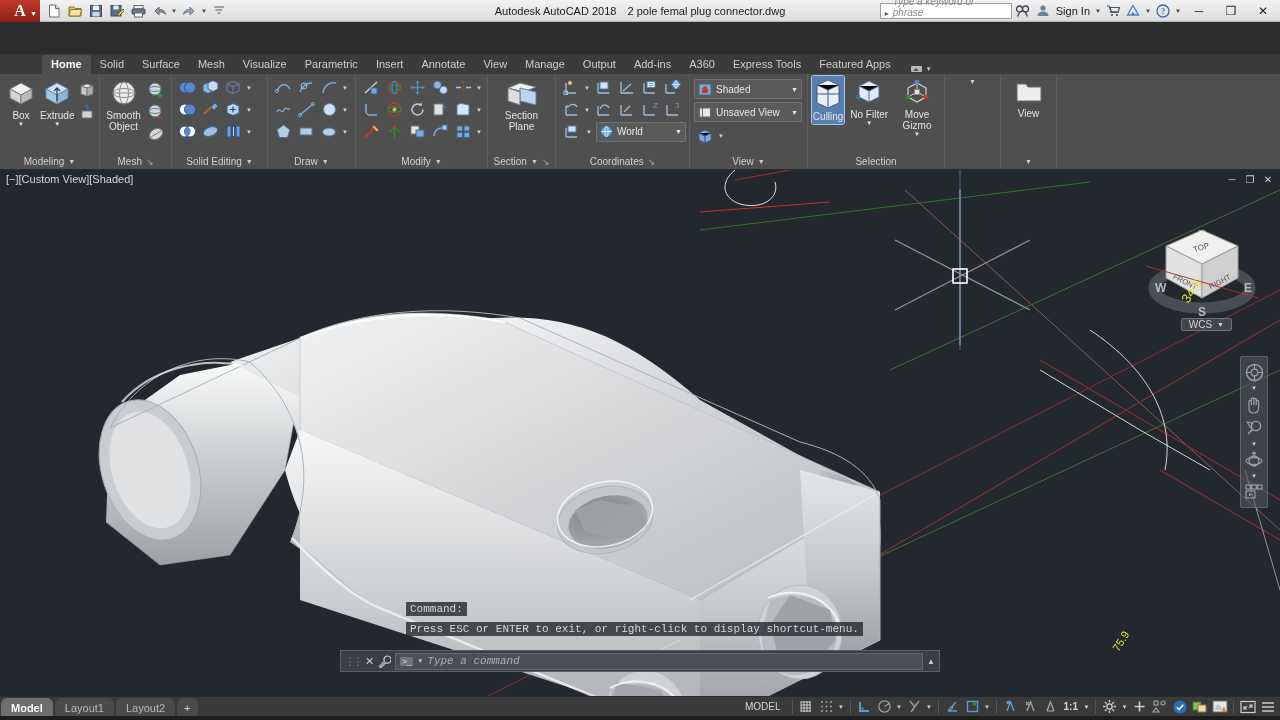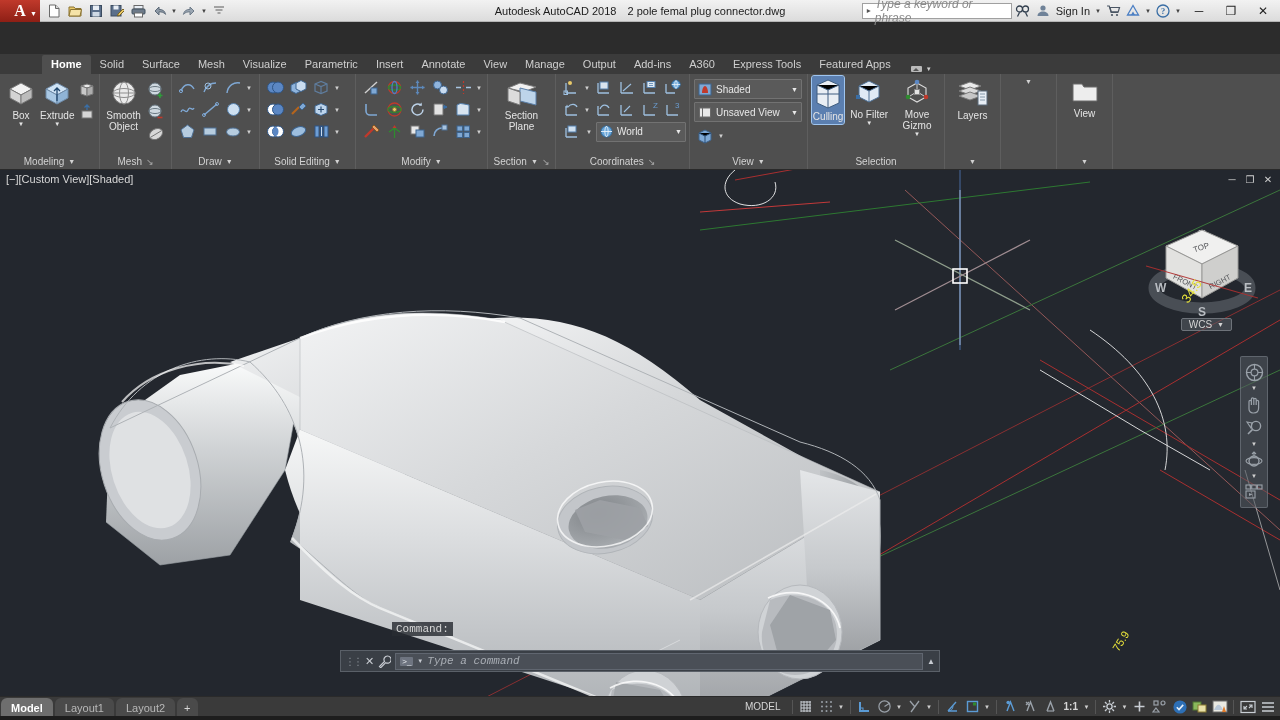--- a/index.html
+++ b/index.html
@@ -24,23 +24,23 @@
     cursor: pointer; position: relative; flex: 0 0 40px;
   }
   .app-btn .caret { position:absolute; right:3px; bottom:4px; font-size:7px; }
   .qat { display: flex; align-items: center; gap: 1px; padding-left: 4px; flex: 0 0 auto; }
   .qicon { width: 20px; height: 19px; display: flex; align-items: center; justify-content: center; cursor: pointer; border-radius: 2px; }
   .qcaret { font-size: 6px; color: #444; width: 8px; text-align: center; cursor: pointer; }
   .title-text { position: absolute; left: 0; right: 0; text-align: center; font-size: 11px; color: #1b1b1b; pointer-events: none; }
   .title-text .fname { margin-left: 8px; }
   .tb-right { margin-left: auto; display: flex; align-items: center; gap: 2px; padding-right: 2px; }
   .searchbox {
-    width: 150px; height: 16px; background: #ffffff; border: 1px solid #a0a0a0;
-    font-size: 12px; font-style: italic; color: #8a8a8a; padding: 0 4px;
-    display:flex; align-items:center;
+    width: 132px; height: 16px; background: #ffffff; border: 1px solid #a0a0a0;
+    font-size: 10px; font-style: italic; color: #8a8a8a; padding: 0 4px;
+    display:flex; align-items:flex-end;
   }
   .searchbox::before { content:"\25B8"; color:#555; margin-right:4px; font-style:normal; font-size:8px;}
   .tb-ic { width: 18px; height: 18px; display:flex; align-items:center; justify-content:center; cursor:pointer; }
   .signin { font-size: 11px; color: #1b1b1b; cursor: pointer; padding: 0 2px; }
   .wbtn { width: 30px; height: 22px; display:flex; align-items:center; justify-content:center; cursor:pointer; font-size:12px; color:#222;}
 
   
   .ribbon-tabs {
     height: 20px; background: #3b3b3b; display: flex; align-items: flex-end;
     flex: 0 0 20px; padding-left: 42px; position: relative; margin-top: 32px;
@@ -91,21 +91,21 @@
   
   .canvas-wrap { flex: 1; position: relative; background: #23272e; overflow: hidden; }
   .vp-label { position: absolute; left: 6px; top: 3px; font-size: 11px; color: #d8d8d8; z-index: 6; }
   .vp-label span { cursor: pointer; }
   .vp-ctrls { position: absolute; right: 4px; top: 2px; display: flex; gap: 2px; z-index: 6; }
   .vp-ctrls div { width: 16px; height: 14px; display:flex;align-items:center;justify-content:center; color:#cfcfcf; font-size:10px; cursor:pointer;}
 
   .dimlabel { position: absolute; color: #e8e33a; font-size: 11px; z-index: 5; pointer-events:none; }
 
   
-  .cmd-float { position: absolute; left: 392px; bottom: 58px; z-index: 8; margin-top: 28px; }
+  .cmd-float { position: absolute; left: 406px; bottom: 58px; z-index: 8; margin-top: 28px; }
   .cmd-line {
     font-family: "Liberation Mono", monospace; font-size: 11px; color: #d8d8d8;
     background: rgba(40,44,50,0.82); padding: 1px 4px; display: inline-block; margin-bottom: 2px;
   }
   .cmd-input-bar {
     position: absolute; left: 340px; bottom: 24px; width: 600px; height: 22px; z-index: 8;
     background: #3a3f46; border: 1px solid #5a6068; display: flex; align-items: center; gap: 4px; padding: 0 4px;
   }
   .cmd-grip { color:#8a8f96; font-size:10px; letter-spacing:-2px; cursor:grab; }
   .cmd-ic { color: #c8ccd2; font-size: 11px; cursor: pointer; display:flex; align-items:center; }
@@ -379,20 +379,95 @@
           </div>
             </div>
         </div>
       </div>
       <div class="panel-title">
         <span>Mesh</span>
         <span class="diag">↘</span>
       </div>
     </div>
 
+    <div class="panel" style="width:96px;">
+      <div class="panel-body" style="align-items:flex-start;">
+        <div class="icogrid">
+          <div class="icorow">
+            <div class="sicon">
+              <svg width="19" height="17" viewBox="0 0 19 17">
+                  <circle cx="7" cy="8.5" r="5.5" fill="#5b87c4" stroke="#2f5585"></circle>
+                  <circle cx="12" cy="8.5" r="5.5" fill="#5b87c4" stroke="#2f5585"></circle>
+                </svg>
+            </div>
+            <div class="sicon">
+              <svg width="19" height="17" viewBox="0 0 19 17">
+                  <path d="M2 6l5-2.5L12 6v6l-5 2.5L2 12z" fill="#8fb4dd" stroke="#3d648f"></path>
+                  <path d="M7 4l5-2.5L17 4v6l-5 2.5L7 10z" fill="#c9dcf0" stroke="#3d648f"></path>
+                </svg>
+            </div>
+            <div class="sicon">
+              <svg width="19" height="17" viewBox="0 0 19 17">
+                  <path d="M3 5l6-2.5L15 5v7l-6 2.5L3 12z" fill="none" stroke="#5f7d9e" stroke-width="1.2"></path>
+                  <path d="M3 5l6 2.5L15 5M9 7.5v7" stroke="#5f7d9e" stroke-width="1.2" fill="none"></path>
+                </svg>
+            </div>
+            <div class="dcar">▼</div>
+          </div>
+          <div class="icorow">
+            <div class="sicon">
+              <svg width="19" height="17" viewBox="0 0 19 17">
+                  <circle cx="7" cy="8.5" r="5.5" fill="#fff" stroke="#2f5585"></circle>
+                  <circle cx="12" cy="8.5" r="5.5" fill="#5b87c4" stroke="#2f5585"></circle>
+                </svg>
+            </div>
+            <div class="sicon">
+              <svg width="19" height="17" viewBox="0 0 19 17">
+                  <path d="M3 13l7-7" stroke="#b5651d" stroke-width="2.2"></path>
+                  <path d="M10 6l4-4 3 3-4 4z" fill="#7fa8d4" stroke="#3d648f"></path>
+                </svg>
+            </div>
+            <div class="sicon">
+              <svg width="19" height="17" viewBox="0 0 19 17">
+                  <path d="M3 5l6-2.5L15 5v7l-6 2.5L3 12z" fill="#bcd4ec" stroke="#3d648f"></path>
+                  <path d="M9 5.5v6M6 8.5h6" stroke="#2b4d73" stroke-width="1.2"></path>
+                </svg>
+            </div>
+            <div class="dcar">▼</div>
+          </div>
+          <div class="icorow">
+            <div class="sicon">
+              <svg width="19" height="17" viewBox="0 0 19 17">
+                  <circle cx="7" cy="8.5" r="5.5" fill="#fff" stroke="#2f5585"></circle>
+                  <circle cx="12" cy="8.5" r="5.5" fill="#fff" stroke="#2f5585"></circle>
+                  <path d="M9.5 3.6a5.5 5.5 0 000 9.8 5.5 5.5 0 000-9.8z" fill="#5b87c4"></path>
+                </svg>
+            </div>
+            <div class="sicon">
+              <svg width="19" height="17" viewBox="0 0 19 17">
+                  <ellipse cx="9.5" cy="8.5" rx="7.5" ry="4.5" transform="rotate(-20 9.5 8.5)" fill="#9dbede" stroke="#3d648f"></ellipse>
+                </svg>
+            </div>
+            <div class="sicon">
+              <svg width="19" height="17" viewBox="0 0 19 17">
+                  <rect x="3" y="3" width="4" height="11" fill="#6e9ed4" stroke="#2f5585"></rect>
+                  <rect x="8.5" y="3" width="2" height="11" fill="#c8dcf0" stroke="#2f5585"></rect>
+                  <rect x="12" y="3" width="4" height="11" fill="#6e9ed4" stroke="#2f5585"></rect>
+                </svg>
+            </div>
+            <div class="dcar">▼</div>
+          </div>
+        </div>
+      </div>
+      <div class="panel-title">
+        <span>Solid Editing</span>
+        <span class="tcar">▼</span>
+      </div>
+    </div>
+
     <div class="panel" style="width:88px;">
       <div class="panel-body">
         <div class="icogrid">
           <div class="icorow">
             <div class="sicon">
               <svg width="19" height="17" viewBox="0 0 19 17">
                   <path d="M3 12c3-8 10-8 13-2" fill="none" stroke="#7fa8d4" stroke-width="1.4"></path>
                   <circle cx="3" cy="12" r="1.6" fill="none" stroke="#7fa8d4"></circle>
                 </svg>
             </div>
@@ -444,95 +519,20 @@
               <svg width="19" height="17" viewBox="0 0 19 17">
                   <ellipse cx="9" cy="9" rx="6.5" ry="4" fill="#b6ccdf" stroke="#4e7095"></ellipse>
                 </svg>
             </div>
             <div class="dcar">▼</div>
           </div>
         </div>
       </div>
       <div class="panel-title">
         <span>Draw</span>
-        <span class="tcar">▼</span>
-      </div>
-    </div>
-
-    <div class="panel" style="width:96px;">
-      <div class="panel-body" style="align-items:flex-start;">
-        <div class="icogrid">
-          <div class="icorow">
-            <div class="sicon">
-              <svg width="19" height="17" viewBox="0 0 19 17">
-                  <circle cx="7" cy="8.5" r="5.5" fill="#5b87c4" stroke="#2f5585"></circle>
-                  <circle cx="12" cy="8.5" r="5.5" fill="#5b87c4" stroke="#2f5585"></circle>
-                </svg>
-            </div>
-            <div class="sicon">
-              <svg width="19" height="17" viewBox="0 0 19 17">
-                  <path d="M2 6l5-2.5L12 6v6l-5 2.5L2 12z" fill="#8fb4dd" stroke="#3d648f"></path>
-                  <path d="M7 4l5-2.5L17 4v6l-5 2.5L7 10z" fill="#c9dcf0" stroke="#3d648f"></path>
-                </svg>
-            </div>
-            <div class="sicon">
-              <svg width="19" height="17" viewBox="0 0 19 17">
-                  <path d="M3 5l6-2.5L15 5v7l-6 2.5L3 12z" fill="none" stroke="#5f7d9e" stroke-width="1.2"></path>
-                  <path d="M3 5l6 2.5L15 5M9 7.5v7" stroke="#5f7d9e" stroke-width="1.2" fill="none"></path>
-                </svg>
-            </div>
-            <div class="dcar">▼</div>
-          </div>
-          <div class="icorow">
-            <div class="sicon">
-              <svg width="19" height="17" viewBox="0 0 19 17">
-                  <circle cx="7" cy="8.5" r="5.5" fill="#fff" stroke="#2f5585"></circle>
-                  <circle cx="12" cy="8.5" r="5.5" fill="#5b87c4" stroke="#2f5585"></circle>
-                </svg>
-            </div>
-            <div class="sicon">
-              <svg width="19" height="17" viewBox="0 0 19 17">
-                  <path d="M3 13l7-7" stroke="#b5651d" stroke-width="2.2"></path>
-                  <path d="M10 6l4-4 3 3-4 4z" fill="#7fa8d4" stroke="#3d648f"></path>
-                </svg>
-            </div>
-            <div class="sicon">
-              <svg width="19" height="17" viewBox="0 0 19 17">
-                  <path d="M3 5l6-2.5L15 5v7l-6 2.5L3 12z" fill="#bcd4ec" stroke="#3d648f"></path>
-                  <path d="M9 5.5v6M6 8.5h6" stroke="#2b4d73" stroke-width="1.2"></path>
-                </svg>
-            </div>
-            <div class="dcar">▼</div>
-          </div>
-          <div class="icorow">
-            <div class="sicon">
-              <svg width="19" height="17" viewBox="0 0 19 17">
-                  <circle cx="7" cy="8.5" r="5.5" fill="#fff" stroke="#2f5585"></circle>
-                  <circle cx="12" cy="8.5" r="5.5" fill="#fff" stroke="#2f5585"></circle>
-                  <path d="M9.5 3.6a5.5 5.5 0 000 9.8 5.5 5.5 0 000-9.8z" fill="#5b87c4"></path>
-                </svg>
-            </div>
-            <div class="sicon">
-              <svg width="19" height="17" viewBox="0 0 19 17">
-                  <ellipse cx="9.5" cy="8.5" rx="7.5" ry="4.5" transform="rotate(-20 9.5 8.5)" fill="#9dbede" stroke="#3d648f"></ellipse>
-                </svg>
-            </div>
-            <div class="sicon">
-              <svg width="19" height="17" viewBox="0 0 19 17">
-                  <rect x="3" y="3" width="4" height="11" fill="#6e9ed4" stroke="#2f5585"></rect>
-                  <rect x="8.5" y="3" width="2" height="11" fill="#c8dcf0" stroke="#2f5585"></rect>
-                  <rect x="12" y="3" width="4" height="11" fill="#6e9ed4" stroke="#2f5585"></rect>
-                </svg>
-            </div>
-            <div class="dcar">▼</div>
-          </div>
-        </div>
-      </div>
-      <div class="panel-title">
-        <span>Solid Editing</span>
         <span class="tcar">▼</span>
       </div>
     </div>
 
     <div class="panel" style="width:132px;">
       <div class="panel-body">
         <div class="icogrid">
           <div class="icorow">
             <div class="sicon">
               <svg width="19" height="17" viewBox="0 0 19 17">
@@ -821,37 +821,20 @@
           <span class="lbl">Move
 Gizmo</span>
           <span class="mini-caret">▼</span>
         </div>
       </div>
       <div class="panel-title">
         <span>Selection</span>
       </div>
     </div>
 
-    <div class="panel" style="width:56px;">
-      <div class="panel-body" style="justify-content:center;">
-        <div class="bigbtn" style="width:50px;">
-          <svg width="34" height="30" viewBox="0 0 34 30">
-              <path d="M3 7l11-4 11 4-11 4z" fill="#eaeaea" stroke="#7a7a7a"></path>
-              <path d="M3 12l11-4 11 4-11 4z" fill="#dadada" stroke="#7a7a7a"></path>
-              <path d="M3 17l11-4 11 4-11 4z" fill="#c6c6c6" stroke="#7a7a7a"></path>
-              <rect x="22" y="12" width="9" height="14" fill="#e8eef5" stroke="#5a6a7a"></rect>
-              <path d="M24 15h5M24 18h5M24 21h5" stroke="#7c8fa3" stroke-width=".9"></path>
-            </svg>
-          <span class="lbl">Layers</span>
-        </div>
-      </div>
-      <div class="panel-title">
-        <span class="tcar">▼</span>
-      </div>
-    </div>
 
     <div class="panel" style="width:56px;">
       <div class="panel-title">
         <span class="tcar">▼</span>
       </div>
     </div>
 
     <div class="panel" style="width:56px;">
       <div class="panel-body" style="justify-content:center;">
         <div class="bigbtn" style="width:50px;">
@@ -1065,20 +1048,21 @@
             <path d="M5 10l3.5 1.5L5 13z" fill="#9aa1a9"></path>
           </svg>
       </div>
     </div>
 
     <div class="dimlabel" style="left:1110px; top:465px; transform: rotate(-58deg);">75.9</div>
 
     <div class="cmd-float">
       <div class="cmd-line">Command:</div>
       <br>
+      <div class="cmd-line">Press ESC or ENTER to exit, or right-click to display shortcut-menu.</div>
     </div>
 
     <div class="cmd-input-bar">
       <span class="cmd-grip">⋮⋮</span>
       <span class="cmd-ic">✕</span>
       <span class="cmd-ic">
         <svg width="13" height="13" viewBox="0 0 13 13">
             <path d="M9.5 1a3.6 3.6 0 00-3 5.5L1.5 11.5l1.2 1.2 5-5A3.6 3.6 0 109.5 1z" fill="none" stroke="#c8ccd2" stroke-width="1.2"></path>
           </svg>
       </span>

